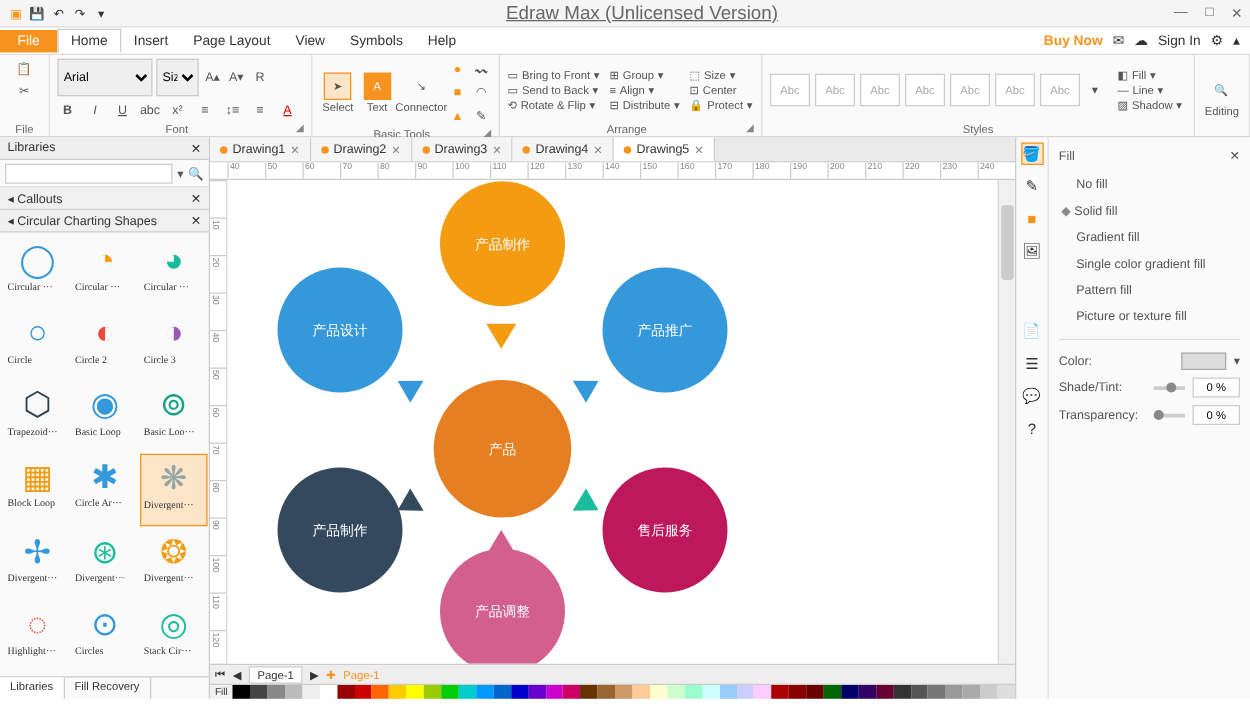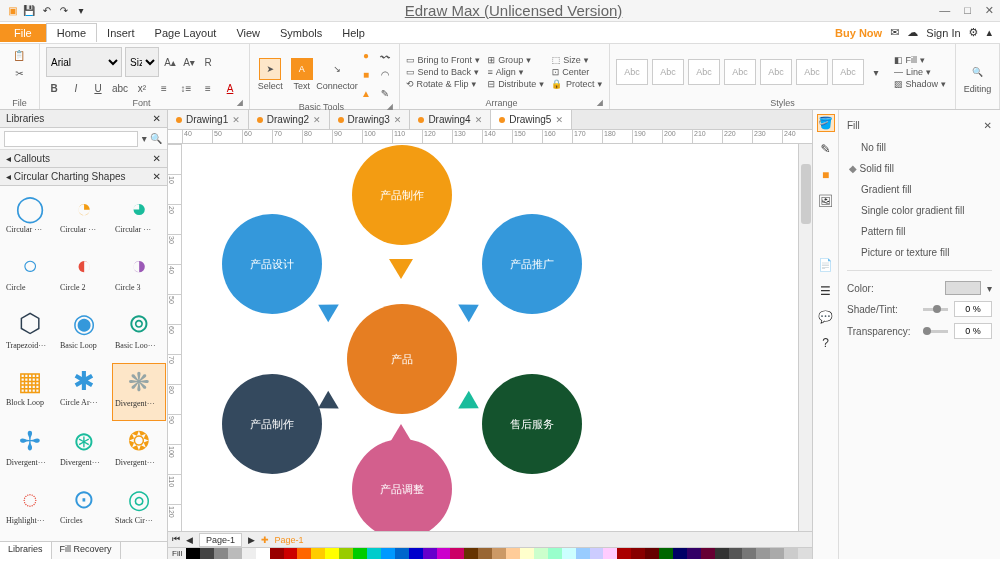--- a/index.html
+++ b/index.html
@@ -410,21 +410,21 @@
           <span>80</span>
           <span>90</span>
           <span>100</span>
           <span>110</span>
           <span>120</span>
         </div>
       <div class="canvas">
         <div class="circle" style="left:165px;top:160px;width:110px;height:110px;background:#e67e22">产品</div>
         <div class="circle" style="left:170px;top:1px;width:100px;height:100px;background:#f39c12">产品制作</div>
         <div class="circle" style="left:300px;top:70px;width:100px;height:100px;background:#3498db">产品推广</div>
-        <div class="circle" style="left:300px;top:230px;width:100px;height:100px;background:#14532d">售后服务</div>
+        <div class="circle" style="left:300px;top:230px;width:100px;height:100px;background:#be185d">售后服务</div>
         <div class="circle" style="left:170px;top:295px;width:100px;height:100px;background:#d35f8d">产品调整</div>
         <div class="circle" style="left:40px;top:230px;width:100px;height:100px;background:#34495e">产品制作</div>
         <div class="circle" style="left:40px;top:70px;width:100px;height:100px;background:#3498db">产品设计</div>
 
         <div style="position:absolute;left:207px;top:115px;border-left:12px solid transparent;border-right:12px solid transparent;border-top:20px solid #f39c12"></div>
         <div style="position:absolute;left:275px;top:155px;border-top:10px solid transparent;border-bottom:10px solid transparent;border-right:18px solid #3498db;transform:rotate(30deg)"></div>
         <div style="position:absolute;left:275px;top:250px;border-top:10px solid transparent;border-bottom:10px solid transparent;border-right:18px solid #1abc9c;transform:rotate(-30deg)"></div>
         <div style="position:absolute;left:207px;top:280px;border-left:12px solid transparent;border-right:12px solid transparent;border-bottom:20px solid #d35f8d"></div>
         <div style="position:absolute;left:140px;top:250px;border-top:10px solid transparent;border-bottom:10px solid transparent;border-left:18px solid #34495e;transform:rotate(30deg)"></div>
         <div style="position:absolute;left:140px;top:155px;border-top:10px solid transparent;border-bottom:10px solid transparent;border-left:18px solid #3498db;transform:rotate(-30deg)"></div>

